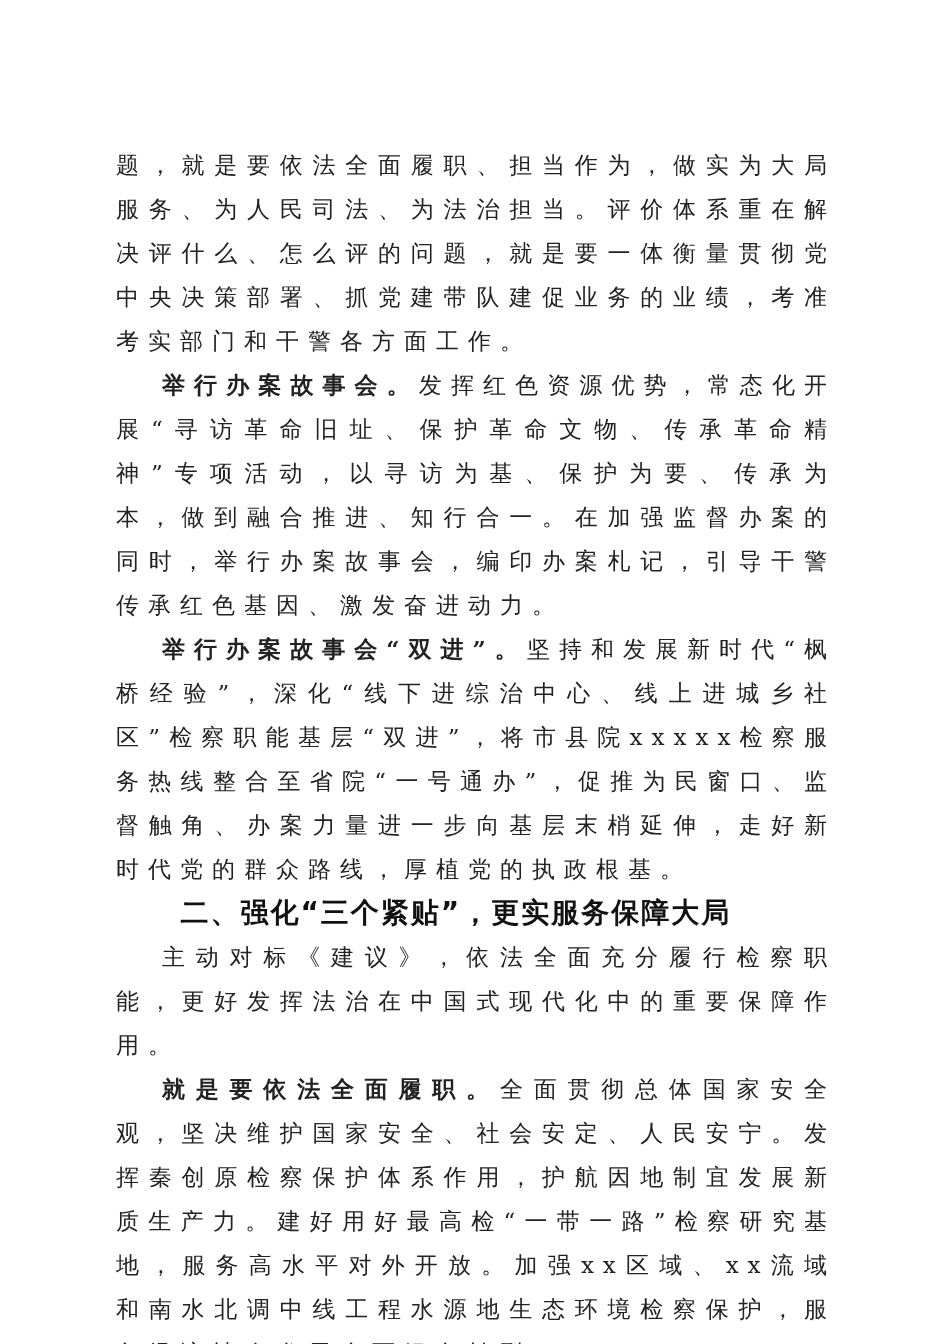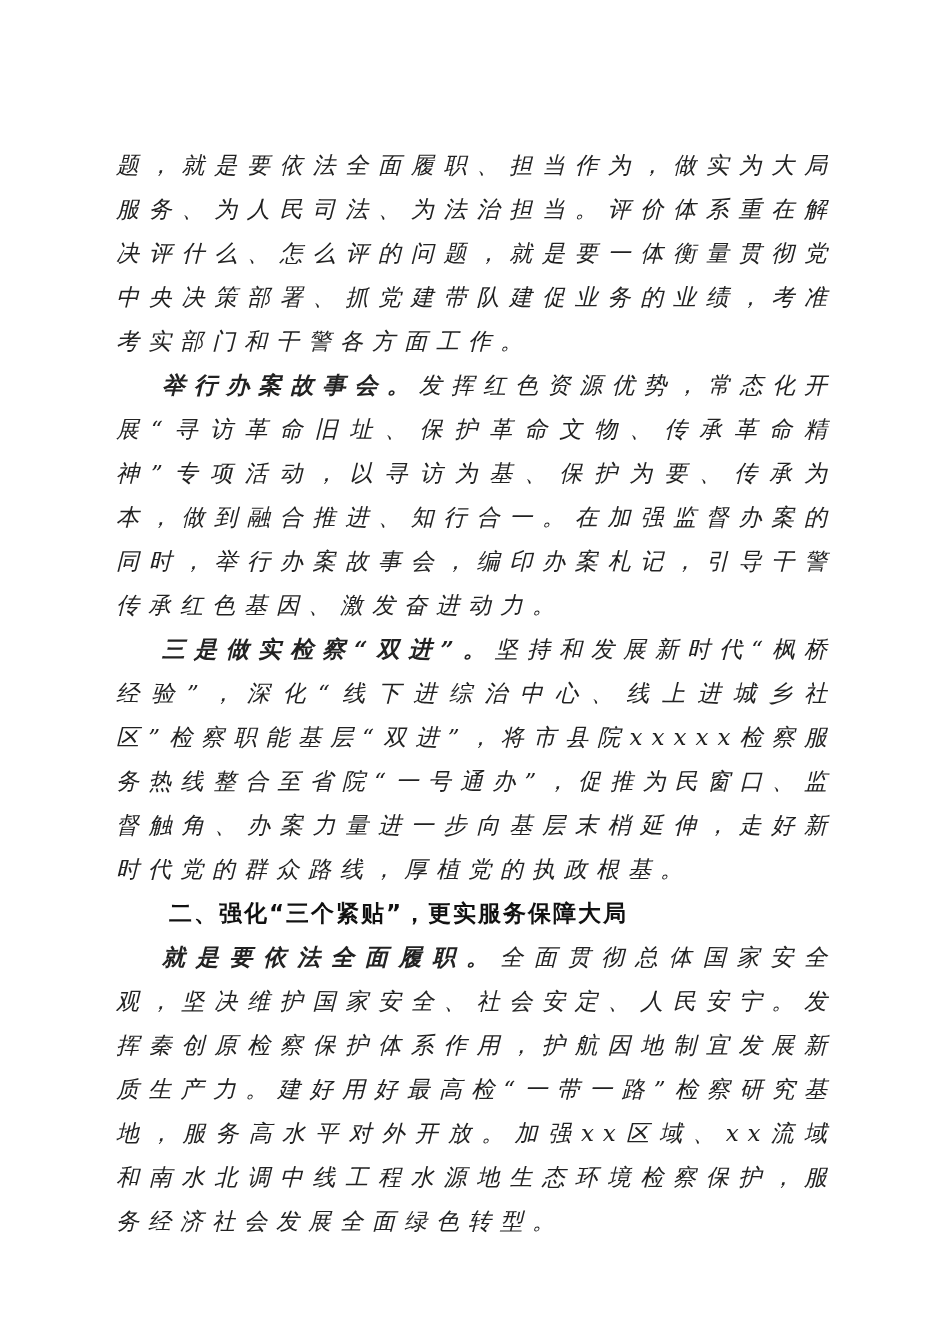--- a/index.html
+++ b/index.html
@@ -9,47 +9,49 @@
   .p {
     font-family: "DejaVu Serif", "Liberation Serif", serif;
     font-size: 23px;
     line-height: 44px;
     color: #222;
     letter-spacing: 9px;
     text-align: justify;
     text-indent: 2em;
     margin: 0;
     word-break: break-all;
-    font-style: italic;
   }
   .p.cont { text-indent: 0; }
   .lead { font-weight: bold; }
   .h2 {
     font-family: "DejaVu Sans", "Liberation Sans", sans-serif;
-    font-size: 23px;
+    font-size: 28px;
     line-height: 44px;
     font-weight: bold;
     color: #111;
     letter-spacing: 2px;
     text-indent: 2.3em;
     margin: 0;
   }
 </style>
 </head>
 <body>
 
 <div class="page">
   <div class="content">
     <p class="p cont">
       <span>题，就是要依法全面履职、担当作为，做实为大局服务、为人民司法、为法治担当。评价体系重在解决评什么、怎么评的问题，就是要一体衡量贯彻党中央决策部署、抓党建带队建促业务的业绩，考准考实部门和干警各方面工作。</span>
     </p>
     <p class="p">
       <span class="lead">举行办案故事会。</span><span>发挥红色资源优势，常态化开展“寻访革命旧址、保护革命文物、传承革命精神”专项活动，以寻访为基、保护为要、传承为本，做到融合推进、知行合一。在加强监督办案的同时，举行办案故事会，编印办案札记，引导干警传承红色基因、激发奋进动力。</span>
     </p>
     <p class="p">
-      <span class="lead">三是做实检察“双进”。</span><span>坚持和发展新时代“枫桥经验”，深化“线下进综治中心、线上进城乡社区”检察职能基层“双进”，将市县院xxxxx检察服务热线整合至省院“一号通办”，促推为民窗口、监督触角、办案力量进一步向基层末梢延伸，走好新时代党的群众路线，厚植党的执政根基。</span>
+      <span class="lead">举行办案故事会“双进”。</span><span>坚持和发展新时代“枫桥经验”，深化“线下进综治中心、线上进城乡社区”检察职能基层“双进”，将市县院xxxxx检察服务热线整合至省院“一号通办”，促推为民窗口、监督触角、办案力量进一步向基层末梢延伸，走好新时代党的群众路线，厚植党的执政根基。</span>
     </p>
     <p class="h2">二、强化“三个紧贴”，更实服务保障大局</p>
+    <p class="p">
+      <span>主动对标《建议》，依法全面充分履行检察职能，更好发挥法治在中国式现代化中的重要保障作用。</span>
+    </p>
     <p class="p">
       <span class="lead">就是要依法全面履职。</span><span>全面贯彻总体国家安全观，坚决维护国家安全、社会安定、人民安宁。发挥秦创原检察保护体系作用，护航因地制宜发展新质生产力。建好用好最高检“一带一路”检察研究基地，服务高水平对外开放。加强xx区域、xx流域和南水北调中线工程水源地生态环境检察保护，服务经济社会发展全面绿色转型。</span>
     </p>
   </div>
 </div>
 
 </body></html>

